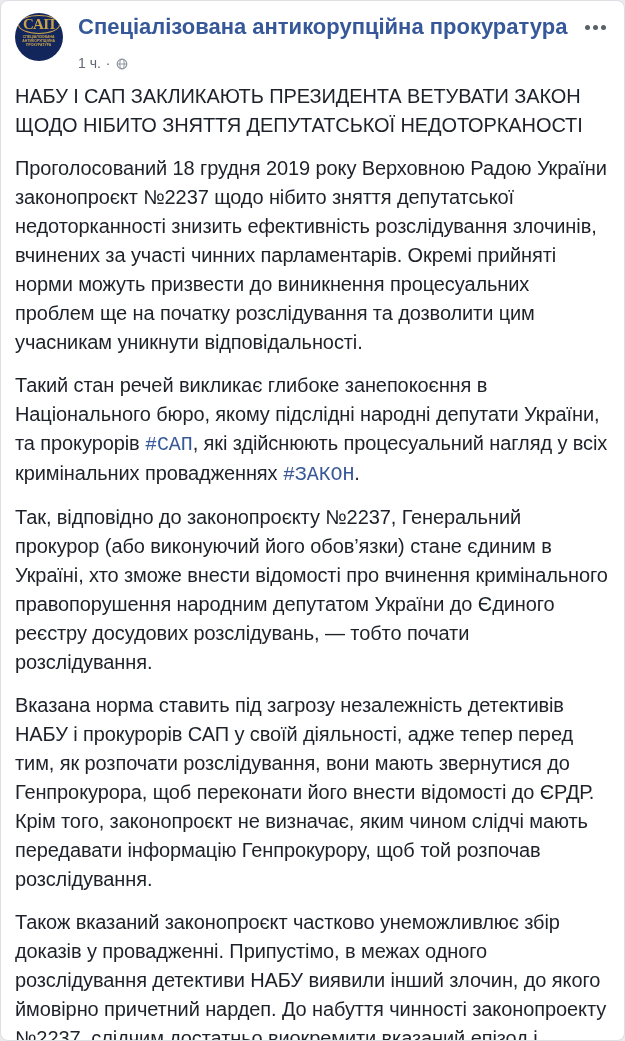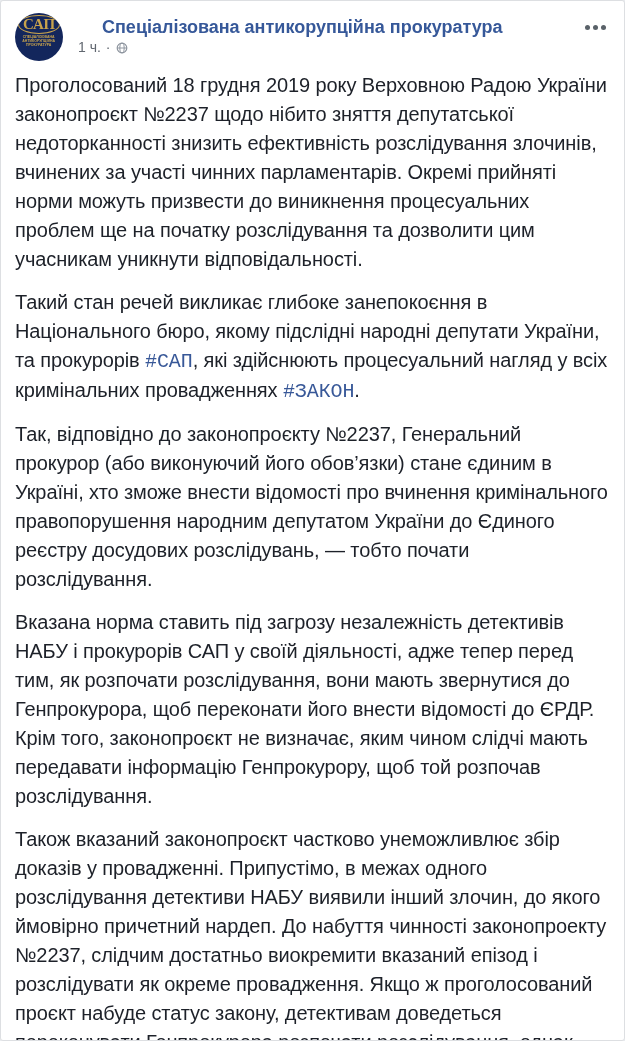--- a/index.html
+++ b/index.html
@@ -18,21 +18,21 @@
   body{
     background:var(--canvas);
     font-family:"Liberation Sans", sans-serif;
     -webkit-font-smoothing:antialiased;
   }
   .post-card{
     width:625px;
     height:1041px;
     background:var(--card-bg);
     border:1px solid var(--border);
-    border-radius:3px;
+    border-radius:8px;
     overflow:hidden;
   }
   
   .post-header{
     display:flex;
     align-items:flex-start;
     padding:12px 14px 0 14px;
   }
   .avatar{
     width:48px;height:48px;
@@ -63,30 +63,29 @@
     text-align:center;
     transform:scale(0.5);
     transform-origin:center top;
     white-space:nowrap;
     font-weight:bold;
   }
   .header-text{flex:1 1 auto;min-width:0;padding-top:3px;}
   .page-name{
     color:var(--page-link);
     font-weight:bold;
-    font-size:18px;
+    font-size:22px;
     line-height:22px;
     text-decoration:none;
     display:inline-block;
     cursor:pointer;
-    margin-left:24px;
   }
   .meta-row{
     display:flex;align-items:center;
-    margin-top:1px;
+    margin-top:17px;
     color:var(--muted);
     font-size:14px;line-height:17px;
   }
   .meta-time{color:var(--muted);text-decoration:none;cursor:pointer;}
   .meta-sep{margin:0 5px;}
   .globe-icon{display:inline-flex;align-items:center;}
   .menu-button{
     flex:0 0 auto;
     display:flex;align-items:center;gap:3px;
     padding:10px 4px;
@@ -143,20 +142,21 @@
     </div>
 
     <button class="menu-button" aria-label="options">
       <i></i>
       <i></i>
       <i></i>
     </button>
   </div>
 
   <div class="post-body">
+    <p>НАБУ І САП ЗАКЛИКАЮТЬ ПРЕЗИДЕНТА ВЕТУВАТИ ЗАКОН ЩОДО НІБИТО ЗНЯТТЯ ДЕПУТАТСЬКОЇ НЕДОТОРКАНОСТІ</p>
     <p>Проголосований 18 грудня 2019 року Верховною Радою України законопроєкт №2237 щодо нібито зняття депутатської недоторканності знизить ефективність розслідування злочинів, вчинених за участі чинних парламентарів. Окремі прийняті норми можуть призвести до виникнення процесуальних проблем ще на початку розслідування та дозволити цим учасникам уникнути відповідальності.</p>
     <p><span>Такий стан речей викликає глибоке занепокоєння в Національного бюро, якому підслідні народні депутати України, та прокурорів </span><a class="hashtag">#САП</a><span>, які здійснюють процесуальний нагляд у всіх кримінальних провадженнях </span><a class="hashtag">#ЗАКОН</a><span>.</span></p>
     <p>Так, відповідно до законопроєкту №2237, Генеральний прокурор (або виконуючий його обов’язки) стане єдиним в Україні, хто зможе внести відомості про вчинення кримінального правопорушення народним депутатом України до Єдиного реєстру досудових розслідувань, — тобто почати розслідування.</p>
     <p>Вказана норма ставить під загрозу незалежність детективів НАБУ і прокурорів САП у своїй діяльності, адже тепер перед тим, як розпочати розслідування, вони мають звернутися до Генпрокурора, щоб переконати його внести відомості до ЄРДР. Крім того, законопроєкт не визначає, яким чином слідчі мають передавати інформацію Генпрокурору, щоб той розпочав розслідування.</p>
     <p>Також вказаний законопроєкт частково унеможливлює збір доказів у провадженні. Припустімо, в межах одного розслідування детективи НАБУ виявили інший злочин, до якого ймовірно причетний нардеп. До набуття чинності законопроекту №2237, слідчим достатньо виокремити вказаний епізод і розслідувати як окреме провадження. Якщо ж проголосований проєкт набуде статус закону, детективам доведеться переконувати Генпрокурора розпочати розслідування, однак після його початку усі зібрані в межах іншої справи докази визнаються недопустимими.</p>
 
   </div>
 
 </div>
 

